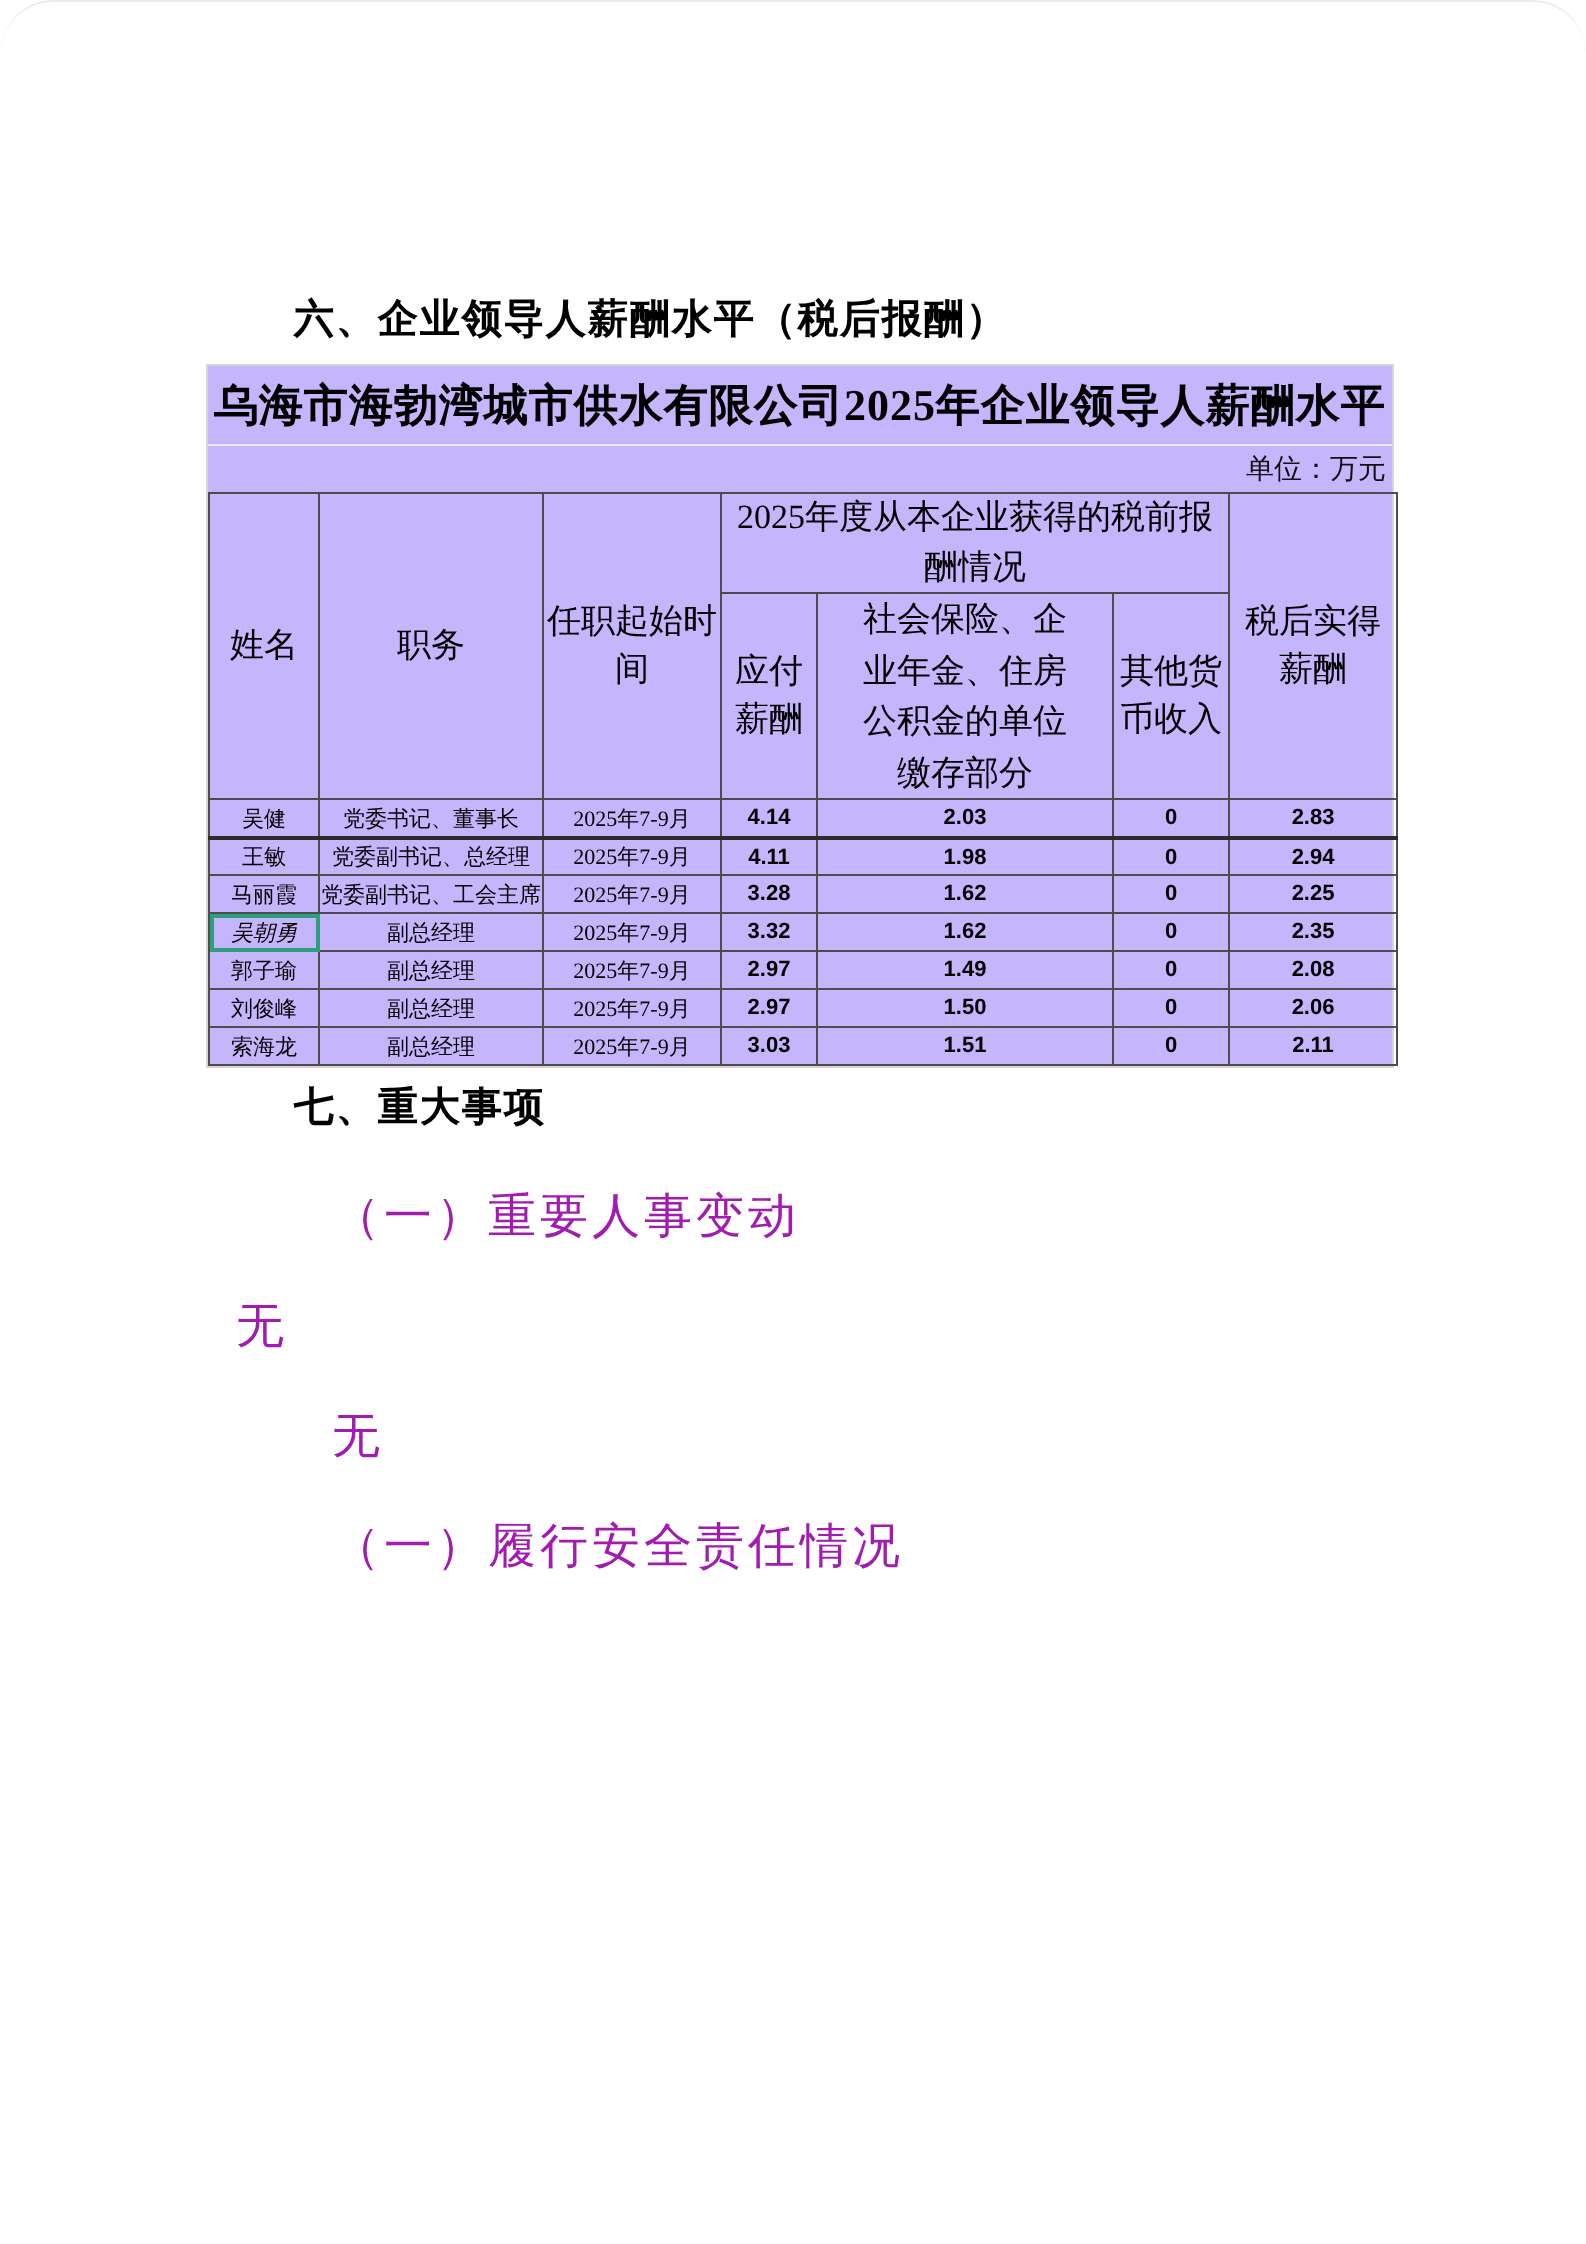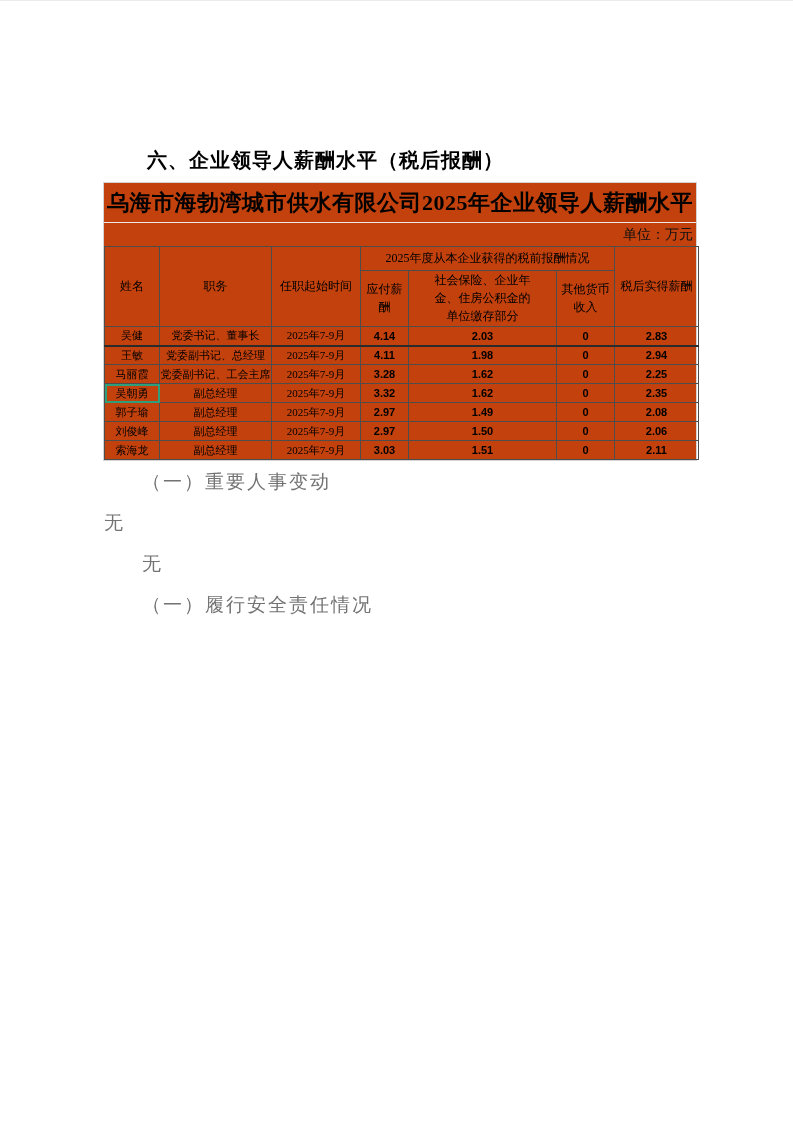--- a/index.html
+++ b/index.html
@@ -2,54 +2,55 @@
 <html><head>
 <meta charset="utf-8">
 <style>
   * { box-sizing: border-box; }
   body { margin: 0; background: #ffffff; }
   .page {
     position: relative; width: 793px; height: 1122px;
     background: #fff; overflow: hidden; color: #111;
     font-family: "Liberation Serif", "DejaVu Serif", serif;
     border-top: 1px solid #ececec;
+    border-radius: 27px;
   }
   .content { position: absolute; left: 103px; top: 146px; width: 594px; }
 
   .sec-heading {
     font-family: "Liberation Sans", "DejaVu Sans", sans-serif;
     font-weight: bold; font-size: 20px; color: #000;
     margin: 0; line-height: 40px; text-indent: 44px; letter-spacing: 1px;
   }
   .sec-heading.sec6 { line-height: 26px; margin-bottom: 9px; }
 
-  .table-block { border: 1px solid #d4d4d4; background: #c2410c; }
+  .table-block { border: 1px solid #d4d4d4; background: #c4b5fd; }
   .tbl-title {
     text-align: center; font-size: 22px; font-weight: bold; color: #000;
     letter-spacing: 0.5px; padding: 5px 0 4px; border-bottom: 1px solid #e8e8e8;
   }
   .unit-note { text-align: right; font-size: 14px; padding: 3px 3px 2px; color: #111; }
 
   table.salary { width: 100%; border-collapse: collapse; table-layout: fixed; }
   table.salary th, table.salary td {
     border: 1px solid #4d4d4d; text-align: center; vertical-align: middle; padding: 0;
   }
-  table.salary thead th { font-weight: normal; font-size: 12px; line-height: 1.45; color: #000; }
+  table.salary thead th { font-weight: normal; font-size: 17px; line-height: 1.45; color: #000; }
   tr.hrow1 th.grp { height: 24px; }
   tr.hrow2 th { height: 56px; }
   th.payable { font-size: 11px; letter-spacing: 0; }
   .th-social-span { display: inline-block; width: 104px; line-height: 1.5; }
   table.salary td { height: 19px; font-size: 11px; color: #000; }
   td.num { font-family: "Liberation Sans", "DejaVu Sans", sans-serif; font-weight: bold; }
   tr.row-first td { border-bottom: 2px solid #2b2b2b; }
-  td.hl { outline: 2px solid #2f9e7a; outline-offset: -2px; }
+  td.hl { outline: 2px solid #2f9e7a; outline-offset: -2px; font-style: italic; }
 
   .kai {
-    font-size: 19px; line-height: 40px; letter-spacing: 2px;
-    text-align: justify; margin: 1px; color: #737373;
+    font-size: 24px; line-height: 40px; letter-spacing: 2px;
+    text-align: justify; margin: 15px; color: #a21caf;
   }
   .indent { text-indent: 2em; }
 </style>
 </head>
 <body>
 
 <div class="page">
   <div class="content">
 
     <h2 class="sec-heading sec6">六、企业领导人薪酬水平（税后报酬）</h2>
@@ -142,20 +143,21 @@
               <td class="cn">2025年7-9月</td>
               <td class="num">3.03</td>
               <td class="num">1.51</td>
               <td class="num">0</td>
               <td class="num">2.11</td>
             </tr>
           </tbody>
       </table>
     </div>
 
+    <h2 class="sec-heading">七、重大事项</h2>
     <p class="kai indent">（一）重要人事变动</p>
     <p class="kai">无</p>
     <p class="kai indent">无</p>
 
     <p class="kai indent">（一）履行安全责任情况</p>
 
   </div>
 </div>
 
 </body></html>

